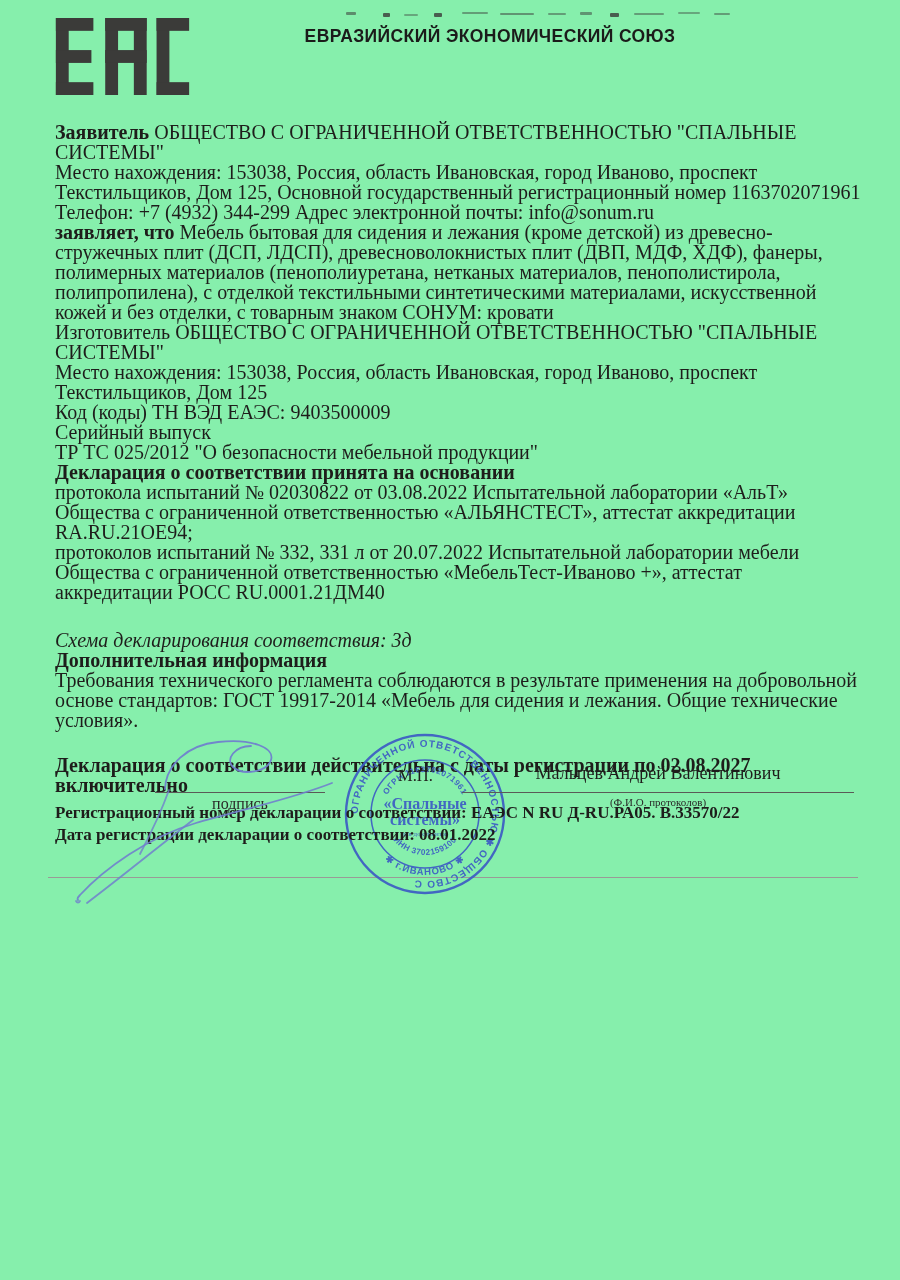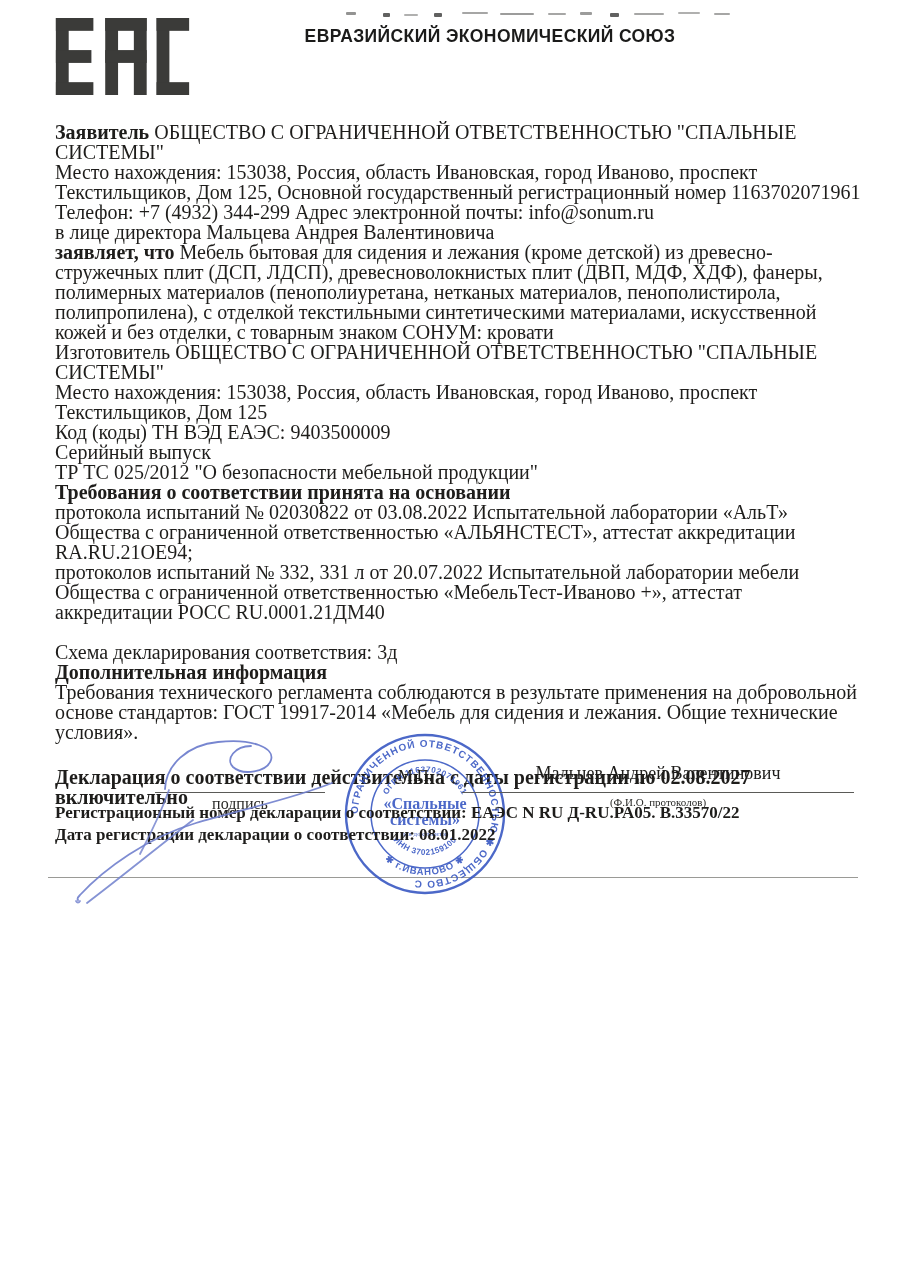--- a/index.html
+++ b/index.html
@@ -1,20 +1,20 @@
 <!DOCTYPE html>
 <html><head>
 <meta charset="utf-8">
 <style>
   html,body{margin:0;padding:0;background:#e8e8e6;}
   .page{
     position:relative;
     width:900px;height:1280px;
     margin:0 auto;
-    background:#ffffff;
+    background:#86efac;
     overflow:hidden;
     font-family:"Liberation Serif", serif;
     color:#1e1d1b;
   }
   
   .eac-logo{position:absolute;left:55px;top:18px;width:135px;height:77px;}
   .header-text{
     position:absolute;left:150px;top:24px;width:680px;
     text-align:center;
     font-family:"Liberation Sans", sans-serif;
@@ -22,21 +22,21 @@
     letter-spacing:.4px;color:#1b1b1a;
   }
   
   .artifact{position:absolute;background:#3a3a38;border-radius:1px;}
   
   .body-text{
     position:absolute;left:55px;top:122px;width:808px;
     font-size:20px;line-height:20px;
   }
   .body-text p{margin:0;padding:0;}
-  .body-text p.gap1{margin-top:20px;}
+  .body-text p.gap1{margin-top:28px;font-style:italic;}
   .body-text p.gap2{margin-top:25px;}
   .body-text b{font-weight:bold;}
   
   .sig-line-left{position:absolute;left:155px;top:792px;width:170px;border-top:1.4px solid #5a5a57;z-index:2;}
   .podpis-label{position:absolute;left:155px;top:795px;width:170px;text-align:center;font-size:16px;color:#2a2a28;z-index:2;}
   .mp-label{position:absolute;left:398px;top:766px;font-size:16.5px;color:#1e1d1b;z-index:2;}
   .fio-name{position:absolute;left:462px;top:763px;width:392px;text-align:center;font-size:18px;z-index:2;}
   .sig-line-right{position:absolute;left:462px;top:792px;width:392px;border-top:1.4px solid #5a5a57;z-index:2;}
   .fio-label{position:absolute;left:462px;top:796px;width:392px;text-align:center;font-size:11px;color:#2a2a28;z-index:2;}
   .stamp{position:absolute;left:340px;top:729px;width:170px;height:170px;z-index:1;opacity:.92;}
@@ -86,28 +86,27 @@
   </svg>
 
   <div class="header-text">
     <div>ЕВРАЗИЙСКИЙ ЭКОНОМИЧЕСКИЙ СОЮЗ</div>
   </div>
 
   <div class="body-text">
     <p><b>Заявитель</b><span> ОБЩЕСТВО С ОГРАНИЧЕННОЙ ОТВЕТСТВЕННОСТЬЮ "СПАЛЬНЫЕ СИСТЕМЫ"</span></p>
     <p><b></b><span>Место нахождения: 153038, Россия, область Ивановская, город Иваново, проспект Текстильщиков, Дом 125, Основной государственный регистрационный номер 1163702071961</span></p>
     <p><b></b><span>Телефон: +7 (4932) 344-299 Адрес электронной почты: info@sonum.ru</span></p>
-    <p><b></b><span>в лице директора Мальцева Андрея Валентиновича</span></p>
     <p><b>заявляет, что</b><span> Мебель бытовая для сидения и лежания (кроме детской) из древесно-стружечных плит (ДСП, ЛДСП), древесноволокнистых плит (ДВП, МДФ, ХДФ), фанеры, полимерных материалов (пенополиуретана, нетканых материалов, пенополистирола, полипропилена), с отделкой текстильными синтетическими материалами, искусственной кожей и без отделки, с товарным знаком СОНУМ: кровати</span></p>
     <p><b></b><span>Изготовитель ОБЩЕСТВО С ОГРАНИЧЕННОЙ ОТВЕТСТВЕННОСТЬЮ "СПАЛЬНЫЕ СИСТЕМЫ"</span></p>
     <p><b></b><span>Место нахождения: 153038, Россия, область Ивановская, город Иваново, проспект Текстильщиков, Дом 125</span></p>
     <p><b></b><span>Код (коды) ТН ВЭД ЕАЭС: 9403500009</span></p>
     <p><b></b><span>Серийный выпуск</span></p>
     <p><b></b><span>ТР ТС 025/2012 "О безопасности мебельной продукции"</span></p>
-    <p><b>Требования о соответствии принята на основании</b><span></span></p>
+    <p><b>Декларация о соответствии принята на основании</b><span></span></p>
     <p><b></b><span>протокола испытаний № 02030822 от 03.08.2022 Испытательной лаборатории «АльТ» Общества с ограниченной ответственностью «АЛЬЯНСТЕСТ», аттестат аккредитации RA.RU.21OE94;</span></p>
     <p><b></b><span>протоколов испытаний № 332, 331 л от 20.07.2022 Испытательной лаборатории мебели Общества с ограниченной ответственностью «МебельТест-Иваново +», аттестат аккредитации РОСС RU.0001.21ДМ40</span></p>
     <p class="gap1"><b></b><span>Схема декларирования соответствия: 3д</span></p>
     <p><b>Дополнительная информация</b><span></span></p>
     <p><b></b><span>Требования технического регламента соблюдаются в результате применения на добровольной основе стандартов: ГОСТ 19917-2014 «Мебель для сидения и лежания. Общие технические условия».</span></p>
     <p class="gap2"><b>Декларация о соответствии действительна с даты регистрации по 02.08.2027 включительно</b><span></span></p>
   </div>
 
   <div class="sig-line-left"></div>
   <div class="podpis-label">подпись</div>

